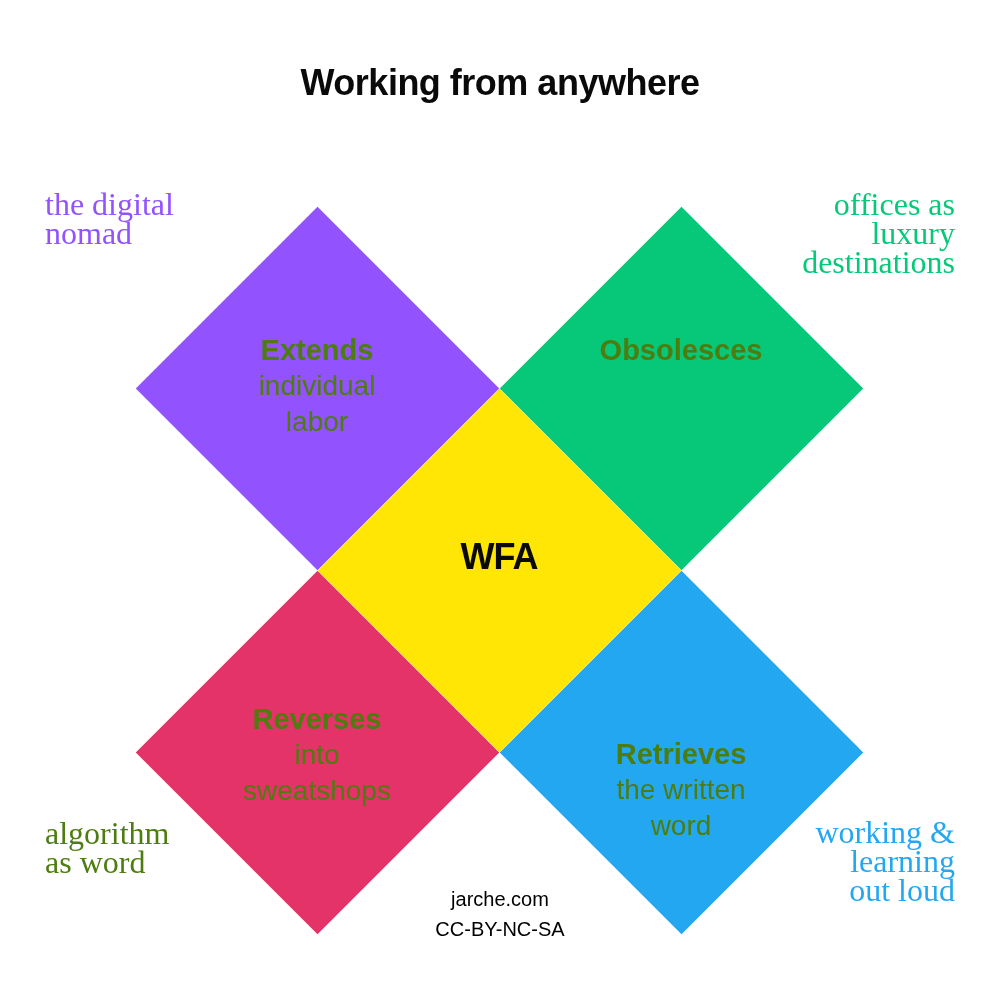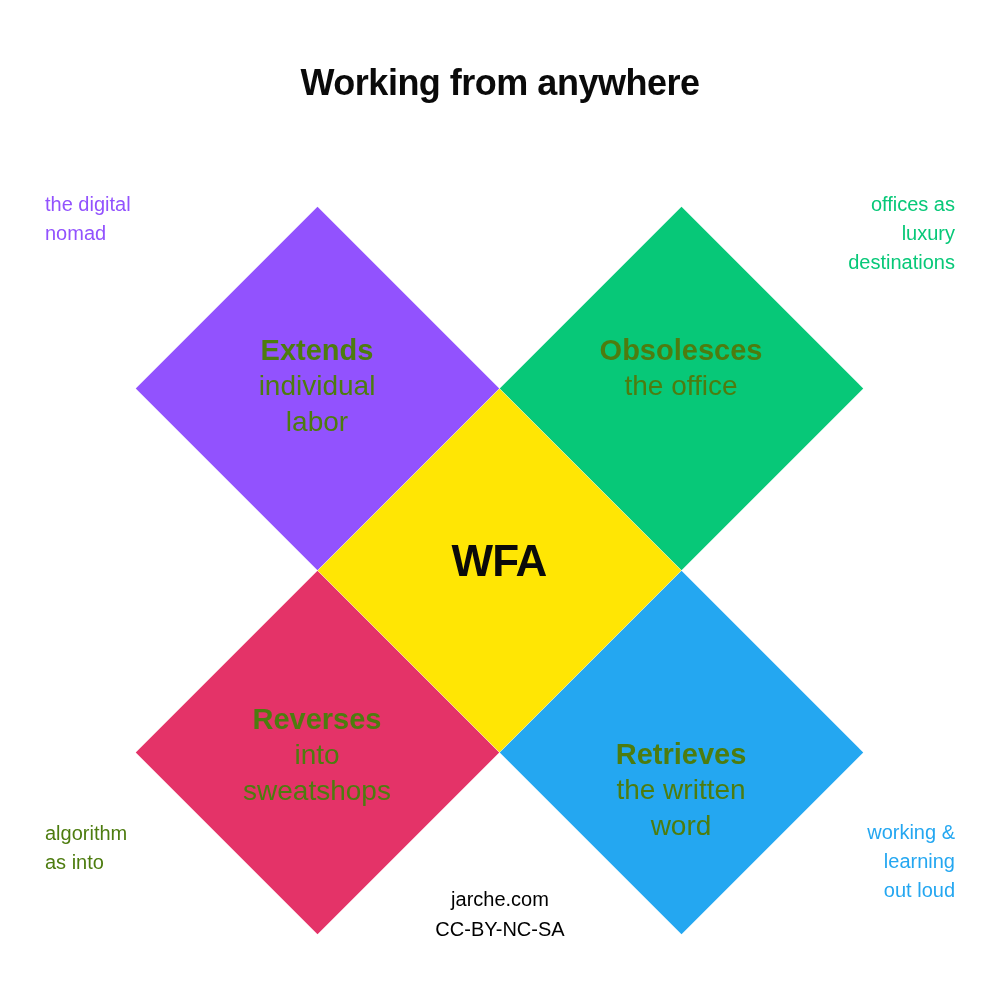--- a/index.html
+++ b/index.html
@@ -44,30 +44,31 @@
   .qtext .kw { font-weight: bold; font-size: 29px; }
   .t-tl { left: 157px; top: 332px; }
   .t-tr { left: 521px; top: 332px; }
   .t-bl { left: 157px; top: 701px; }
   .t-br { left: 521px; top: 736px; }
   .wfa {
     position: absolute;
     left: 399px; top: 536px;
     width: 200px;
     text-align: center;
-    font-size: 44px;
+    font-size: 36px;
     font-weight: bold;
     letter-spacing: -1px;
     z-index: 4;
   }
   .corner {
     position: absolute;
-    font-size: 20px;
+    font-size: 32px;
     line-height: 29px;
     z-index: 3;
+    font-family: Liberation Serif, serif;
   }
   .c-tl { left: 45px;  top: 190px; }
   .c-tr { right: 45px; top: 190px; text-align: right; }
   .c-bl { left: 45px;  top: 819px; }
   .c-br { right: 45px; top: 818px; text-align: right; }
   .footer {
     position: absolute;
     left: 0; top: 884px;
     width: 100%;
     text-align: center;
@@ -87,42 +88,41 @@
     <div>the digital</div>
     <div>nomad</div>
   </div>
   <div class="corner c-tr" style="color: rgb(7, 200, 120);">
     <div>offices as</div>
     <div>luxury</div>
     <div>destinations</div>
   </div>
   <div class="corner c-bl" style="color: #4d7c0f;">
     <div>algorithm</div>
-    <div>as into</div>
+    <div>as word</div>
   </div>
   <div class="corner c-br" style="color: rgb(36, 167, 241);">
     <div>working &amp;</div>
     <div>learning</div>
     <div>out loud</div>
   </div>
 
   <div class="diamond d-tl" style="background-color: rgb(146, 82, 254);"></div>
   <div class="diamond d-tr" style="background-color: rgb(7, 200, 120);"></div>
   <div class="diamond d-bl" style="background-color: rgb(228, 51, 104);"></div>
   <div class="diamond d-br" style="background-color: rgb(36, 167, 241);"></div>
   <div class="diamond d-c" style="background-color: rgb(255, 230, 4);"></div>
 
   <div class="qtext t-tl">
     <div class="kw">Extends</div>
     <div>individual</div>
     <div>labor</div>
   </div>
   <div class="qtext t-tr">
     <div class="kw">Obsolesces</div>
-    <div>the office</div>
   </div>
   <div class="qtext t-bl">
     <div class="kw">Reverses</div>
     <div>into</div>
     <div>sweatshops</div>
   </div>
   <div class="qtext t-br">
     <div class="kw">Retrieves</div>
     <div>the written</div>
     <div>word</div>

